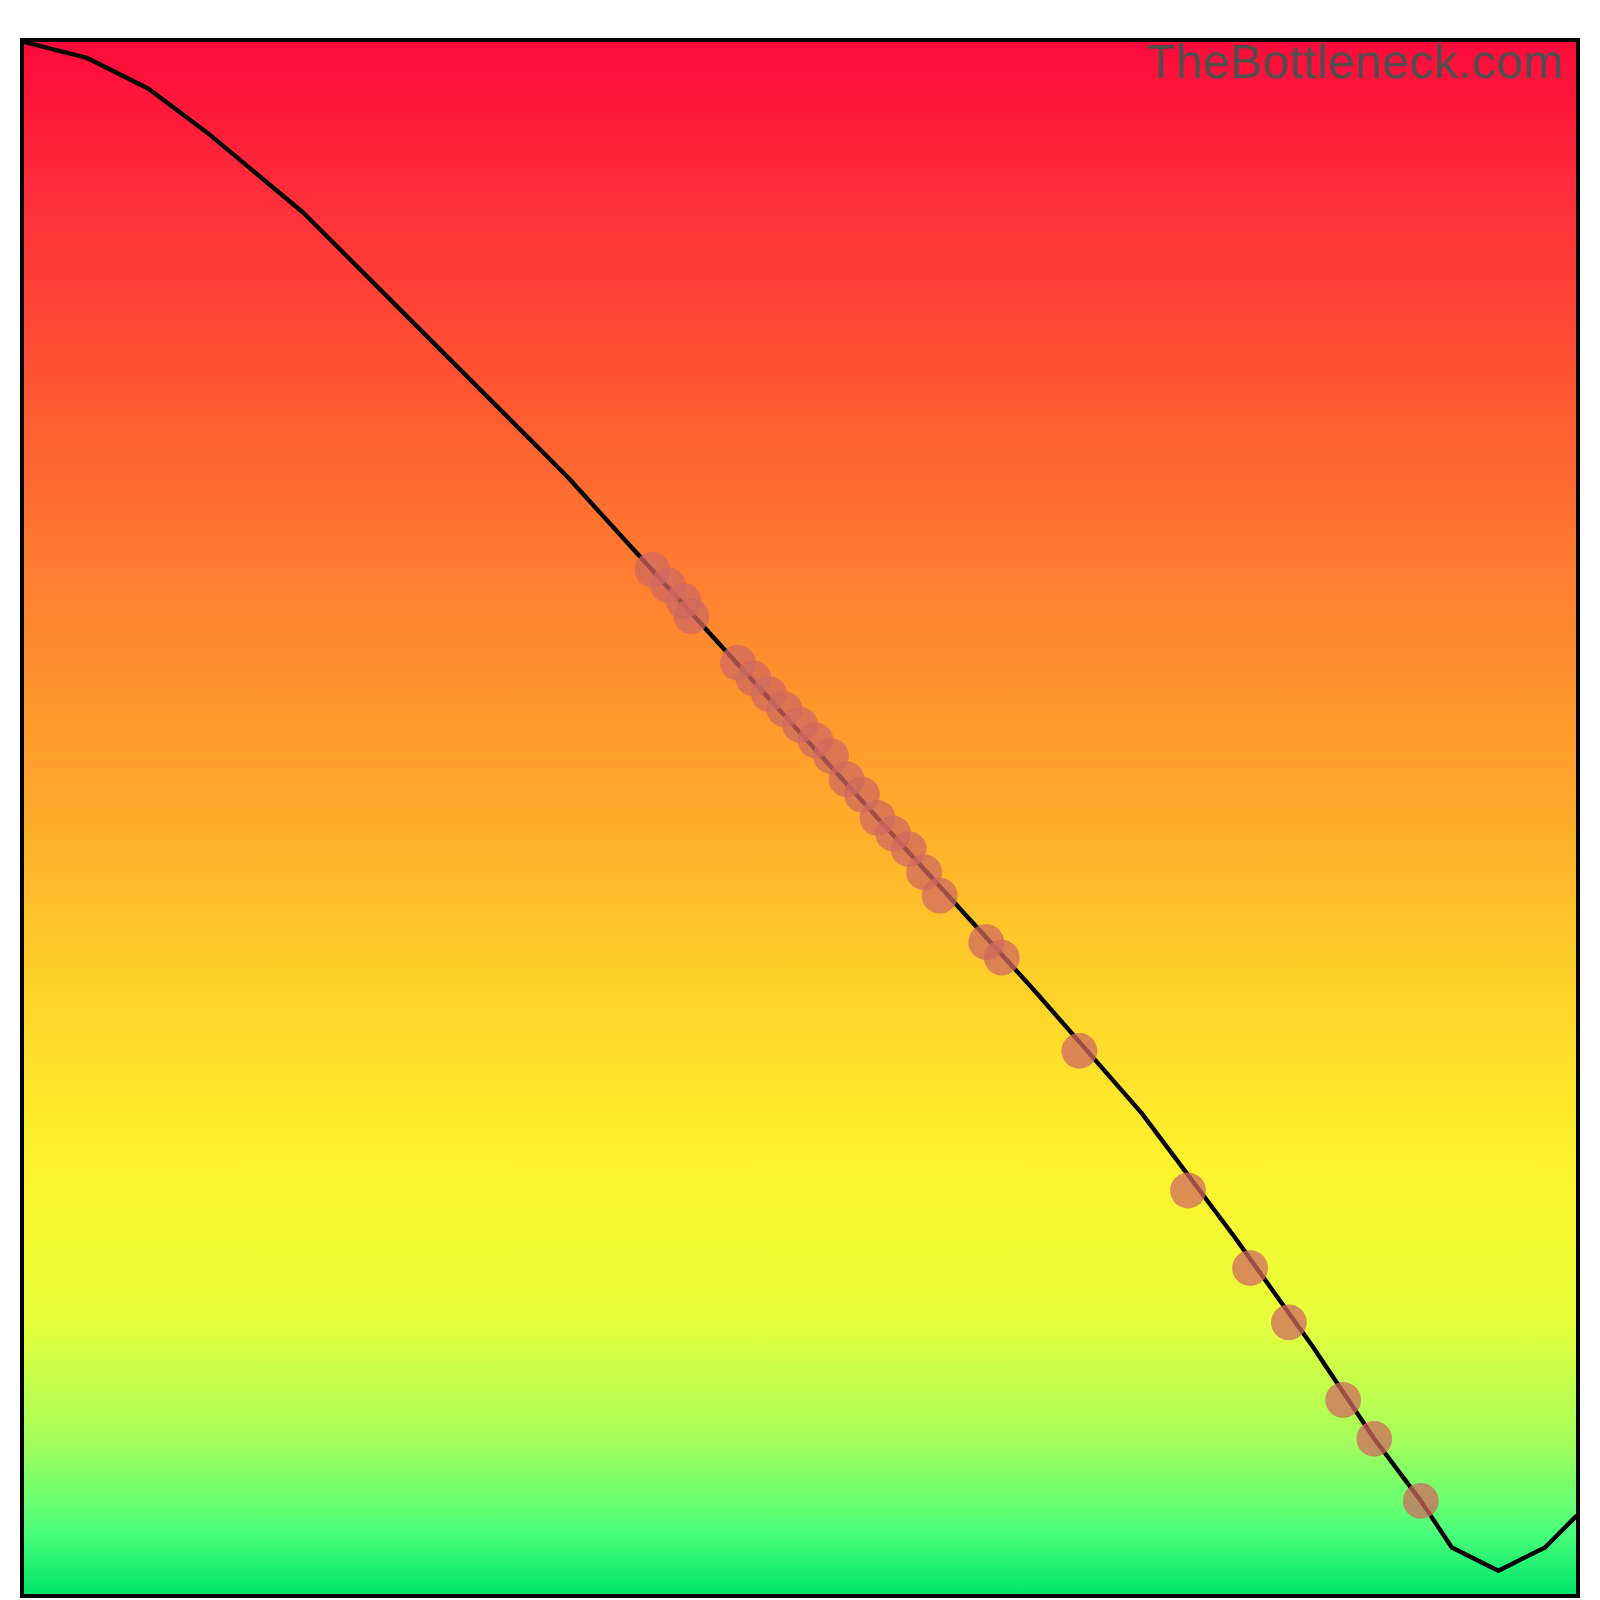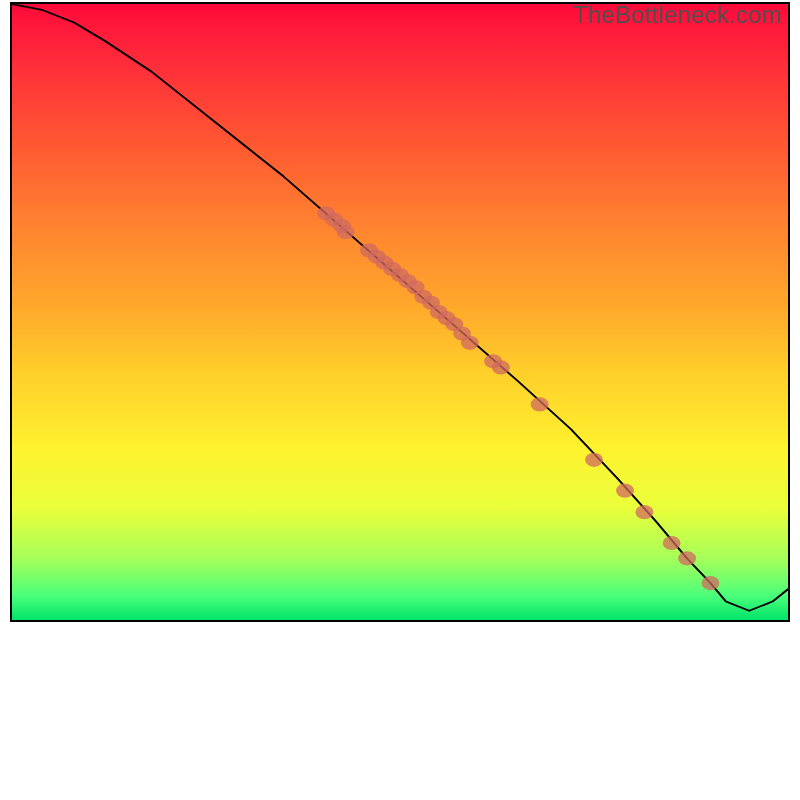--- a/index.html
+++ b/index.html
@@ -11,23 +11,23 @@
     font-family: Arial, Helvetica, sans-serif;
   }
   .stage {
     position: relative;
     width: 800px;
     height: 800px;
   }
   .plot {
     position: absolute;
     left: 10px;
-    top: 2px;
+    top: 19px;
     width: 780px;
-    height: 620px;
+    height: 780px;
     box-sizing: border-box;
     border: 2px solid #000;
   }
   
   .bg-gradient {
     position: absolute;
     inset: 0;
     background: linear-gradient(
       to bottom,
       #ff0a3a 0%,

